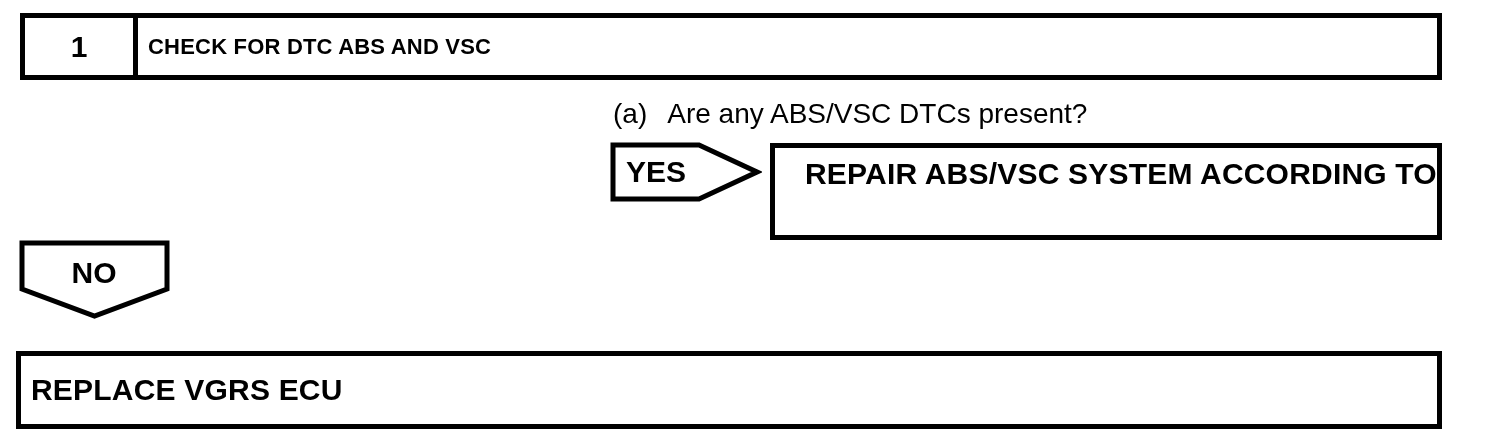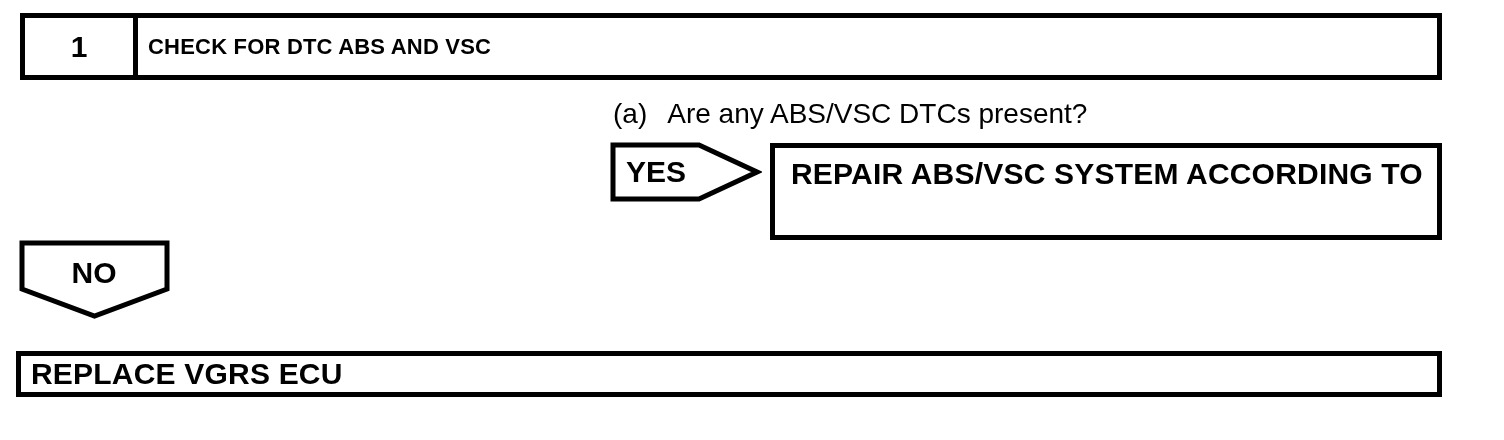--- a/index.html
+++ b/index.html
@@ -79,21 +79,21 @@
     background: #fff;
     font-weight: bold;
     font-size: 30px;
     letter-spacing: 0.2px;
   }
   .repair-box {
     left: 770px;
     top: 143px;
     width: 672px;
     height: 97px;
-    padding: 7px 8px 0 16px;
+    padding: 7px 8px 0 30px;
     line-height: 38px;
   }
   .repair-box .action-line {
     display: block;
     white-space: nowrap;
   }
 
   
   .no-connector {
     position: absolute;
@@ -101,21 +101,21 @@
     top: 240px;
     width: 152px;
     height: 80px;
   }
 
   
   .replace-box {
     left: 16px;
     top: 351px;
     width: 1426px;
-    height: 46px;
+    height: 78px;
     display: flex;
     align-items: center;
     padding-left: 10px;
     white-space: nowrap;
   }
 
   .connector-shape {
     fill: #ffffff;
     stroke: #000000;
     stroke-width: 5;

